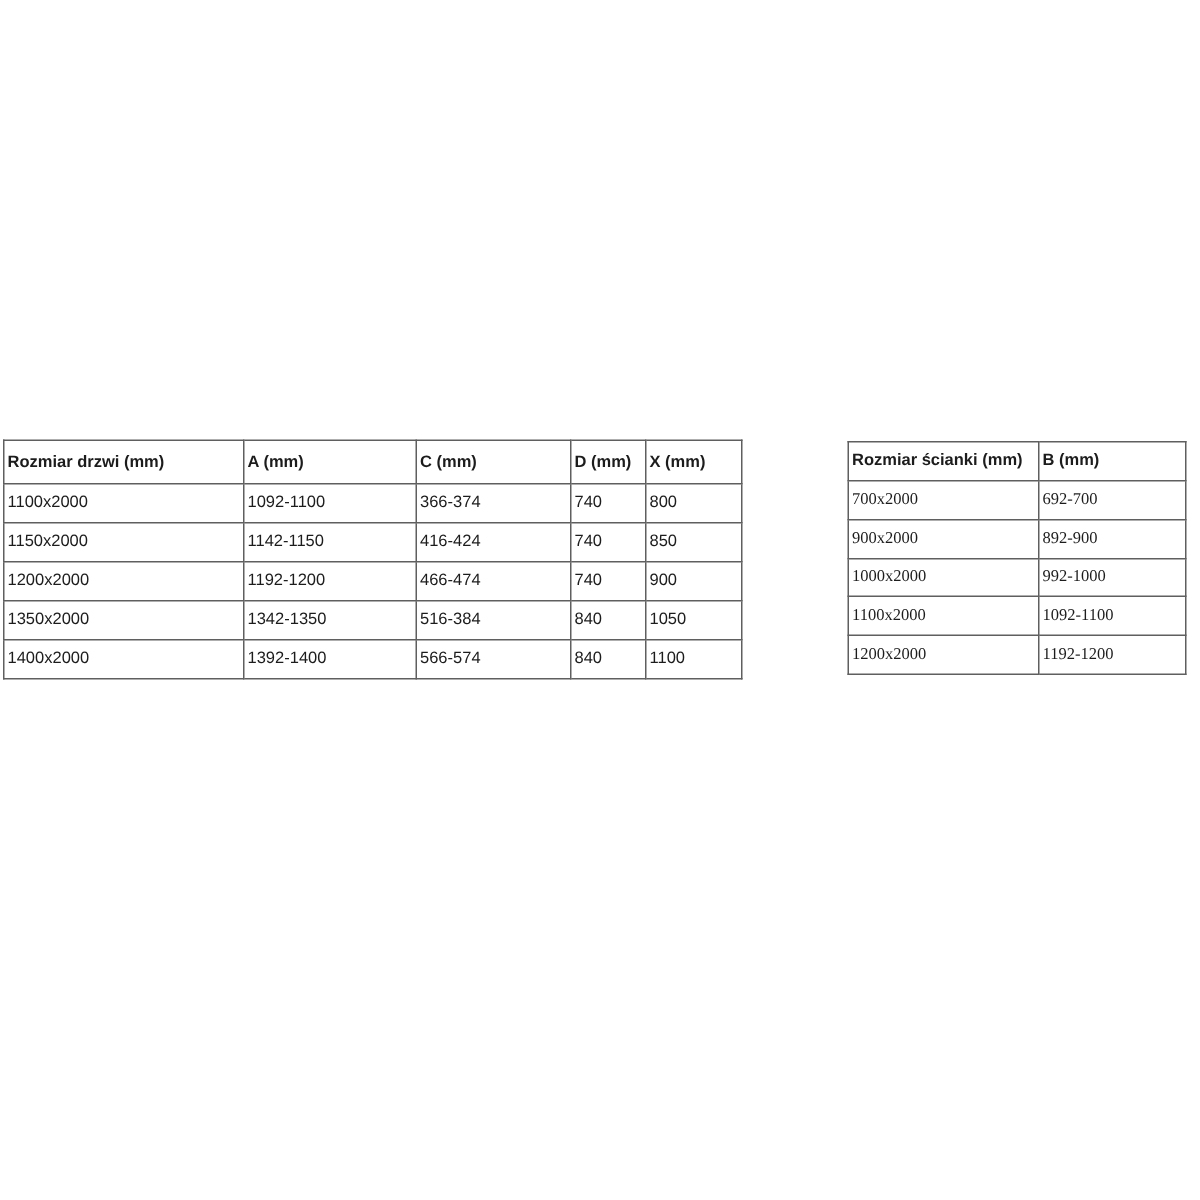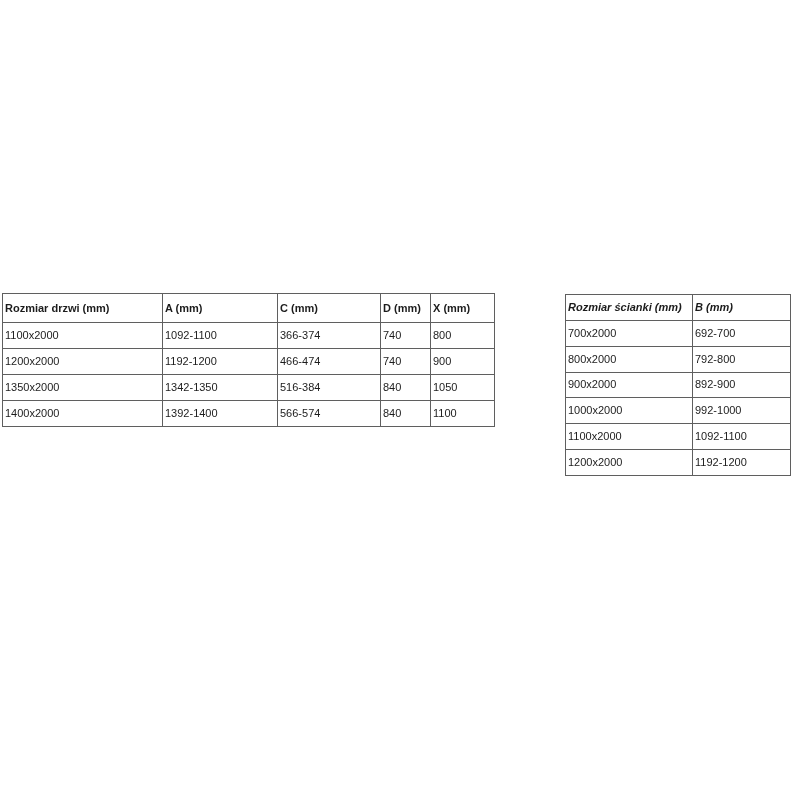--- a/index.html
+++ b/index.html
@@ -49,22 +49,22 @@
   #door-table col:nth-child(2) { width: 115px; }
   #door-table col:nth-child(3) { width: 103px; }
   #door-table col:nth-child(4) { width: 50px; }
   #door-table col:nth-child(5) { width: 64px; }
 
   #wall-table {
     left: 565px;
     top: 294px;
     width: 225px;
   }
-  #wall-table th { height: 25px; font-style: italic; }
-  #wall-table td { height: 24.8px; }
+  #wall-table th { height: 25px; }
+  #wall-table td { height: 24.8px; font-family: Liberation Serif, serif; }
   #wall-table col:nth-child(1) { width: 127px; }
   #wall-table col:nth-child(2) { width: 98px; }
 </style>
 </head>
 <body>
 
 <div class="page">
 
   <table class="spec-table" id="door-table">
     <colgroup>
@@ -83,20 +83,27 @@
           <th>X (mm)</th>
         </tr>
       </thead>
     <tbody>
         <tr>
           <td>1100x2000</td>
           <td>1092-1100</td>
           <td>366-374</td>
           <td>740</td>
           <td>800</td>
+        </tr>
+        <tr>
+          <td>1150x2000</td>
+          <td>1142-1150</td>
+          <td>416-424</td>
+          <td>740</td>
+          <td>850</td>
         </tr>
         <tr>
           <td>1200x2000</td>
           <td>1192-1200</td>
           <td>466-474</td>
           <td>740</td>
           <td>900</td>
         </tr>
         <tr>
           <td>1350x2000</td>
@@ -125,24 +132,20 @@
           <th>Rozmiar ścianki (mm)</th>
           <th>B (mm)</th>
         </tr>
       </thead>
     <tbody>
         <tr>
           <td>700x2000</td>
           <td>692-700</td>
         </tr>
         <tr>
-          <td>800x2000</td>
-          <td>792-800</td>
-        </tr>
-        <tr>
           <td>900x2000</td>
           <td>892-900</td>
         </tr>
         <tr>
           <td>1000x2000</td>
           <td>992-1000</td>
         </tr>
         <tr>
           <td>1100x2000</td>
           <td>1092-1100</td>

